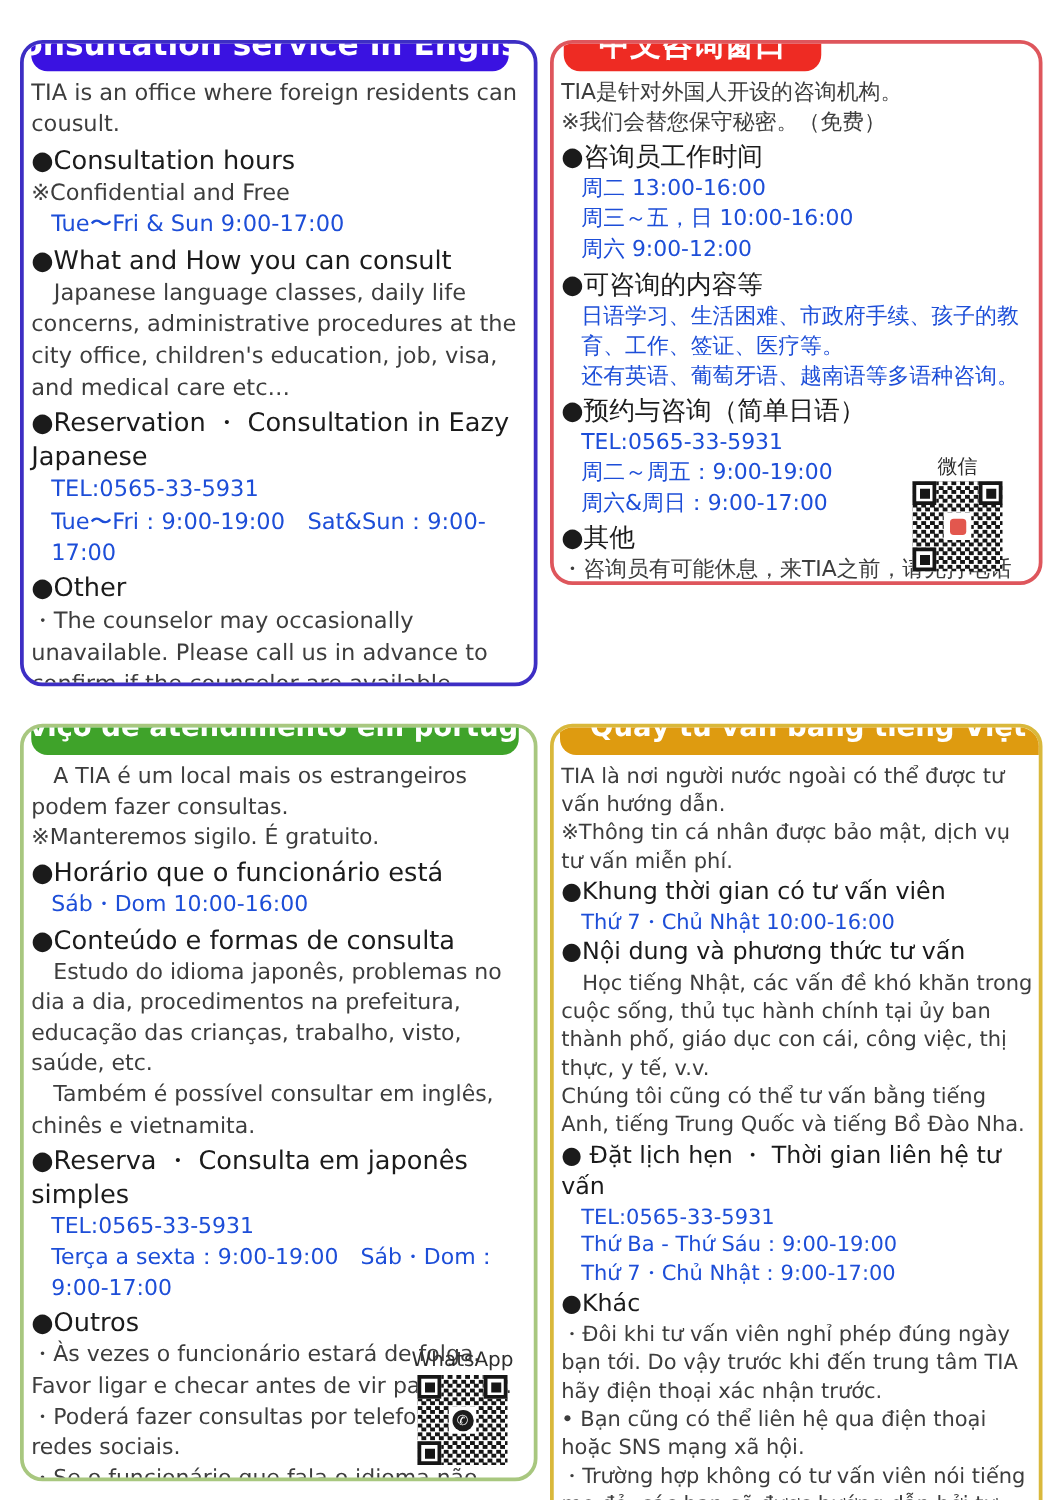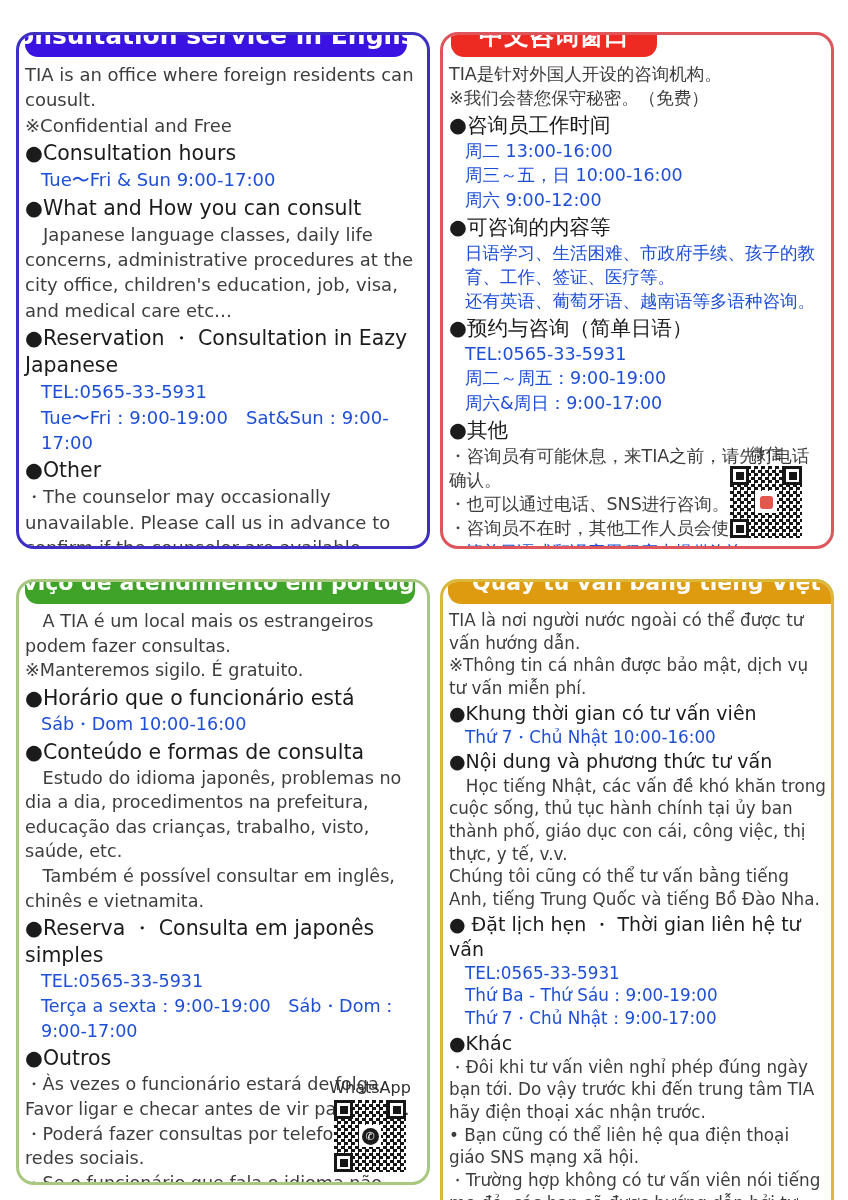--- a/index.html
+++ b/index.html
@@ -13,21 +13,21 @@
   }
   .tab{
     position:absolute;top:-21px;height:43px;z-index:2;
     background:var(--accent,#555);color:#fff;font-weight:700;
     display:flex;align-items:center;justify-content:center;
     border-radius:13px;box-sizing:border-box;white-space:nowrap;
   }
   
   #p-en{left:16px;top:32px;width:414px;height:517px}
   #p-en .tab{left:6px;right:20px;font-size:25px}
-  #p-zh{left:440px;top:32px;width:394px;height:517px}
+  #p-zh{left:440px;top:32px;width:394px;height:436px}
   #p-zh .tab{left:8px;padding:0 28px;font-size:25px}
   #p-pt{left:16px;top:579px;width:414px;height:606px}
   #p-pt .tab{left:6px;right:12px;font-size:22px}
   #p-vi{left:440px;top:579px;width:394px;height:750px}
   #p-vi .tab{left:5px;padding:0 24px;font-size:22px}
 
   .lines{margin:27px 5px 0 6px;position:relative;z-index:1}
   .line{margin:0}
   .line-body{font-size:18px;line-height:1.41;color:#3d3d3d}
   .line-sub{font-size:18px;line-height:1.41;color:#1d4ed8;padding-left:16px}
@@ -61,22 +61,22 @@
 </head>
 <body>
 
 <main>
 
   <section class="panel" id="p-en" style="--accent: #3A12E1; --border: #3D2EC4;">
     <div class="tab">Consultation service in English</div>
     <div class="lines">
 
     <div class="line line-body">TIA is an office where foreign residents can cousult.</div>
+        <div class="line line-heading">●Consultation hours</div>
         <div class="line line-body">※Confidential and Free</div>
-        <div class="line line-heading">●Consultation hours</div>
         <div class="line line-sub">Tue〜Fri &amp; Sun 9:00-17:00</div>
         <div class="line line-heading">●What and How you can consult</div>
         <div class="line line-body">　Japanese language classes, daily life concerns, administrative procedures at the city office, children's education, job, visa, and medical care etc…</div>
         <div class="line line-heading">●Reservation ・ Consultation in Eazy Japanese</div>
         <div class="line line-sub">TEL:0565-33-5931</div>
         <div class="line line-sub">Tue〜Fri：9:00-19:00　Sat&amp;Sun：9:00-17:00</div>
         <div class="line line-heading">●Other</div>
         <div class="line line-body">・The counselor may occasionally unavailable. Please call us in advance to confirm if the counselor are available.</div>
       </div>
   </section>
@@ -159,18 +159,18 @@
         <div class="line line-sub">Thứ 7・Chủ Nhật 10:00-16:00</div>
         <div class="line line-heading">●Nội dung và phương thức tư vấn</div>
         <div class="line line-body">　Học tiếng Nhật, các vấn đề khó khăn trong cuộc sống, thủ tục hành chính tại ủy ban thành phố, giáo dục con cái, công việc, thị thực, y tế, v.v.</div>
         <div class="line line-body">Chúng tôi cũng có thể tư vấn bằng tiếng Anh, tiếng Trung Quốc và tiếng Bồ Đào Nha.</div>
         <div class="line line-heading">● Đặt lịch hẹn ・ Thời gian liên hệ tư vấn</div>
         <div class="line line-sub">TEL:0565-33-5931</div>
         <div class="line line-sub">Thứ Ba - Thứ Sáu：9:00-19:00</div>
         <div class="line line-sub">Thứ 7・Chủ Nhật：9:00-17:00</div>
         <div class="line line-heading">●Khác</div>
         <div class="line line-body">・Đôi khi tư vấn viên nghỉ phép đúng ngày bạn tới. Do vậy trước khi đến trung tâm TIA hãy điện thoại xác nhận trước.</div>
-        <div class="line line-body">• Bạn cũng có thể liên hệ qua điện thoại giáo SNS mạng xã hội.</div>
+        <div class="line line-body">• Bạn cũng có thể liên hệ qua điện thoại hoặc SNS mạng xã hội.</div>
         <div class="line line-body">・Trường hợp không có tư vấn viên nói tiếng mẹ đẻ, các bạn sẽ được hướng dẫn bởi tư vấn viên khác bằng tiếng nhật dễ hiểu hoặc bằng ứng dụng dịch thuật.</div>
       </div>
   </section>
 
 </main>
 
 </body></html>

